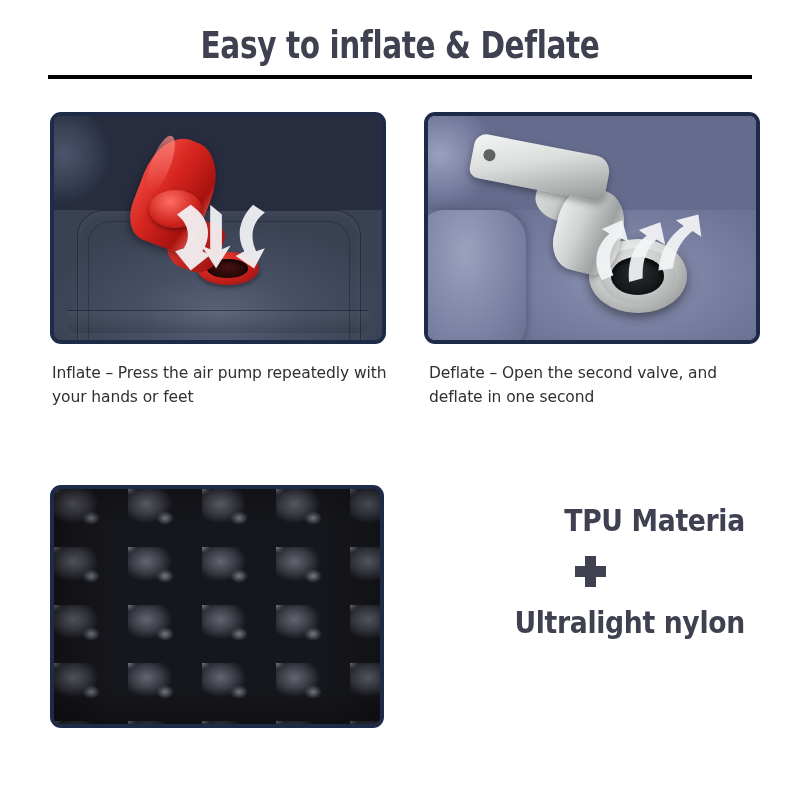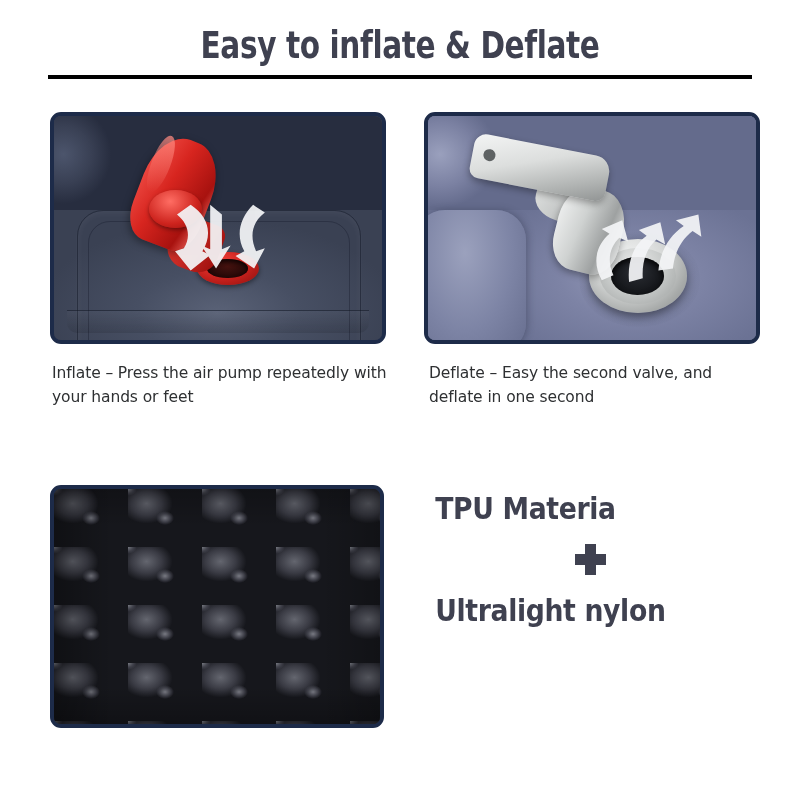--- a/index.html
+++ b/index.html
@@ -320,23 +320,23 @@
   .caption-inflate {
     left: 52px; top: 361px; width: 350px;
   }
   .caption-deflate {
     left: 429px; top: 361px; width: 340px;
   }
 
   
   .material-block {
     position: absolute;
-    left: 410px; top: 488px;
+    left: 410px; top: 500px;
     width: 360px;
-    text-align: left;
+    text-align: right;
   }
   .material-line {
     font-family: "DejaVu Sans", sans-serif;
     font-weight: 700;
     font-size: 31px;
     line-height: 40px;
     color: #3f4150;
     letter-spacing: -0.4px;
     transform: scaleX(0.86);
     transform-origin: center center;
@@ -423,21 +423,21 @@
 
           <path d="M236 160 C 238 140, 247 124, 262 114 L254 108 L277 102 L280 125 L271 119 C259 128, 252 143, 251 158 Z"></path>
         </g>
       </svg>
     </div>
   </div>
 </div>
 
 <div class="caption caption-inflate">Inflate – Press the air pump repeatedly with your hands or feet</div>
 
-<div class="caption caption-deflate">Deflate – Easy the second valve, and deflate in one second</div>
+<div class="caption caption-deflate">Deflate – Open the second valve, and deflate in one second</div>
 
 <div class="photo photo-texture">
   <div class="inner">
     <div class="texture-bg"></div>
     <div class="texture-overlay"></div>
     <div class="texture-vignette"></div>
   </div>
 </div>
 
 <div class="material-block">

